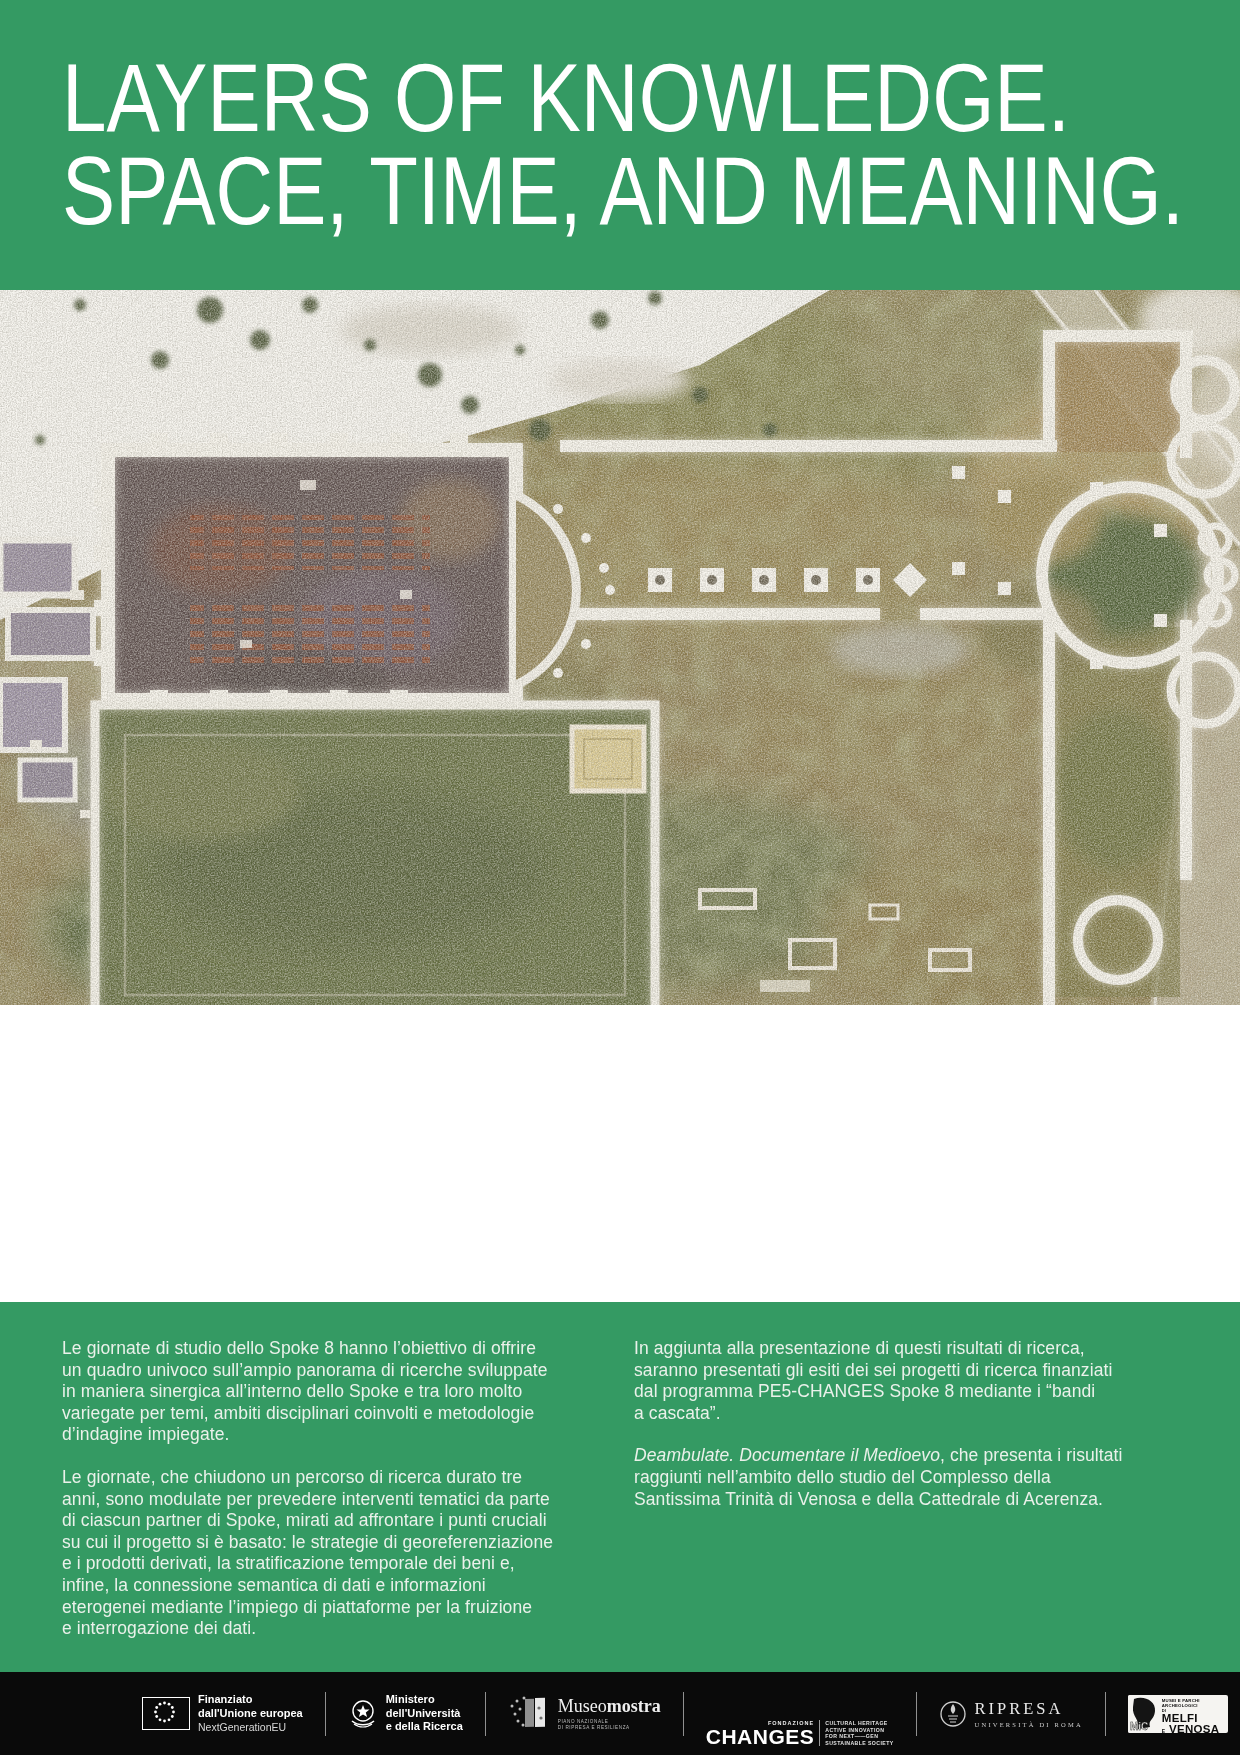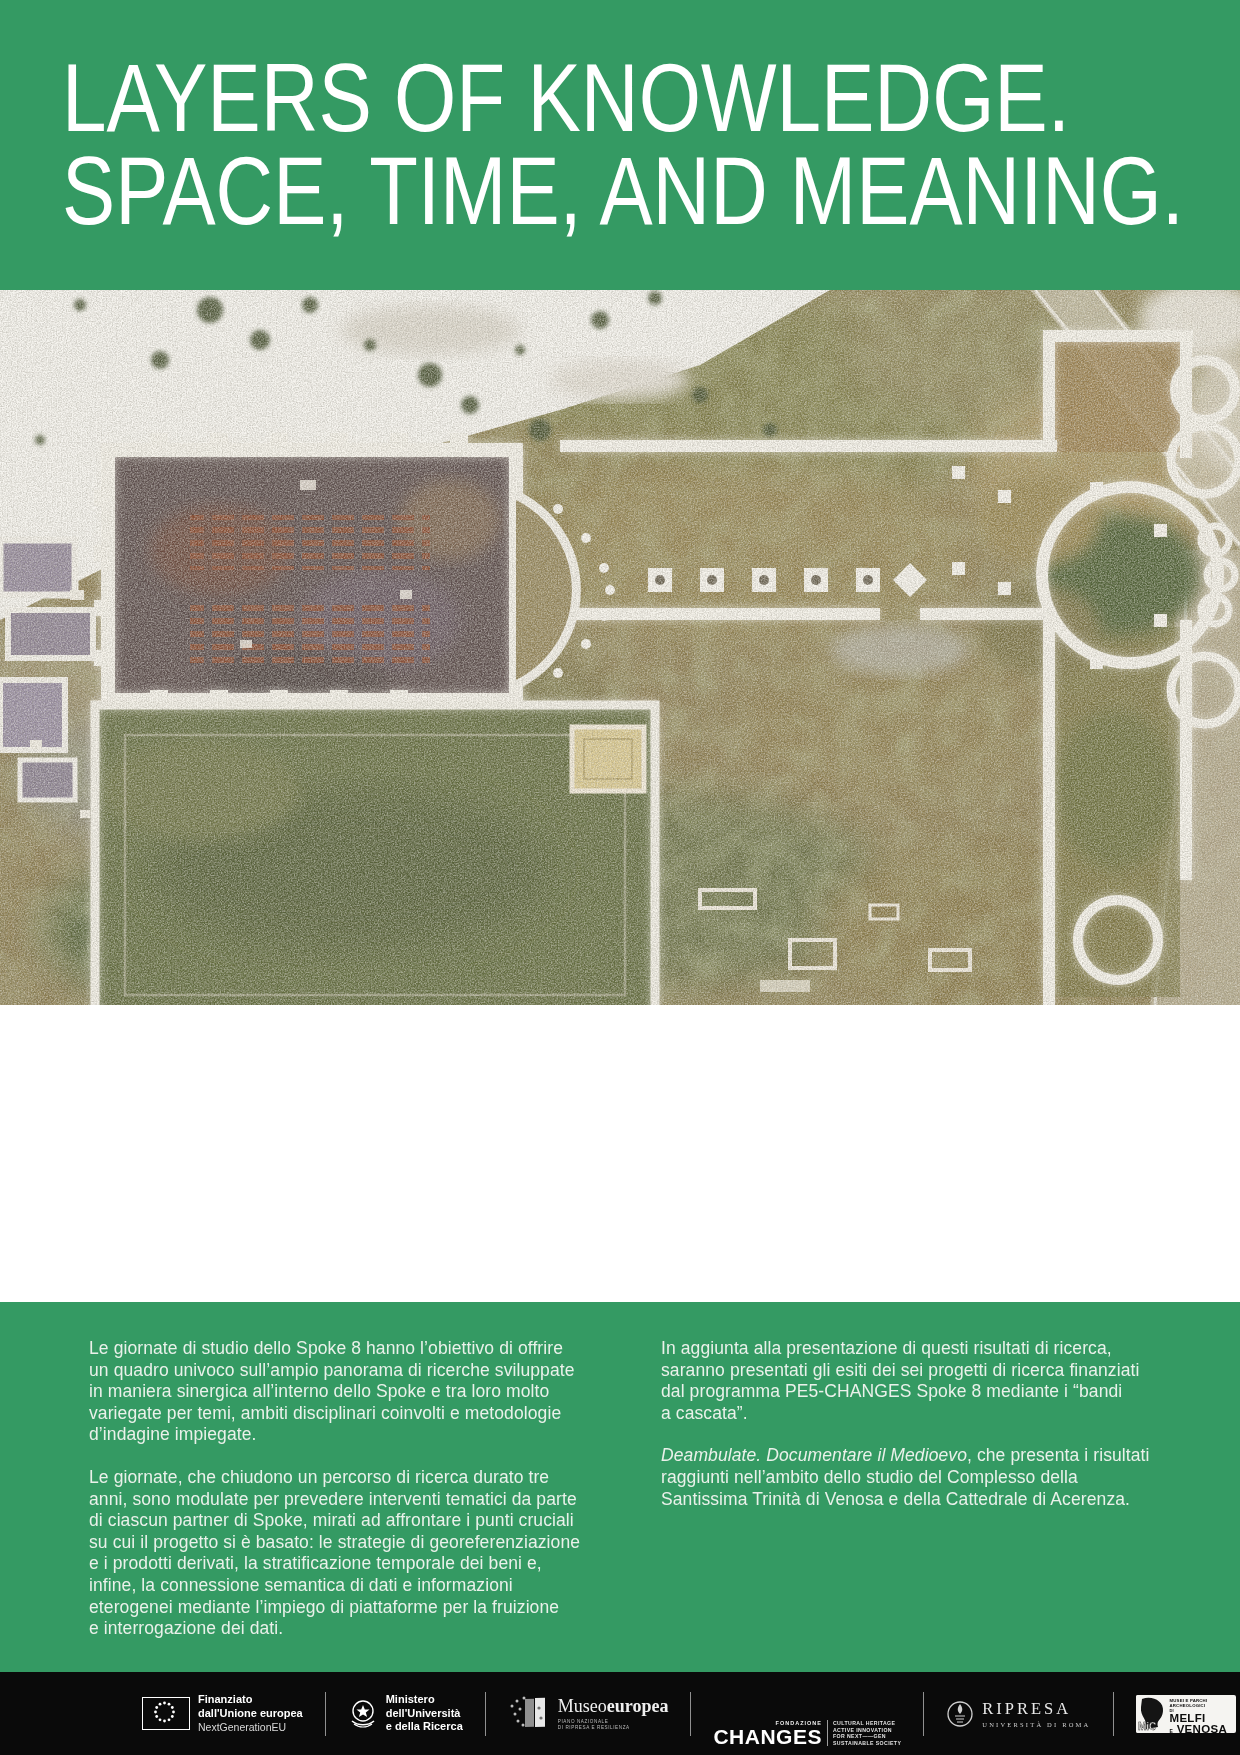--- a/index.html
+++ b/index.html
@@ -8,21 +8,21 @@
   
   .header{position:absolute;left:0;top:0;width:1240px;height:290px;background:#349a63;}
   .title-svg{position:absolute;left:0;top:0;}
   .title-svg text{fill:#ffffff;font-family:"Liberation Sans",sans-serif;font-weight:400;}
   
   .aerial{position:absolute;left:0;top:290px;width:1240px;height:715px;background:#8c7c50;}
   
   .band{position:absolute;left:0;top:1005px;width:1240px;height:297px;background:#ffffff;color:#151515;}
   
   .greenbody{position:absolute;left:0;top:1302px;width:1240px;height:370px;background:#349a63;}
-  .col{position:absolute;top:1338px;font-size:17.5px;line-height:21.6px;color:#eaf1ea;letter-spacing:0.1px;margin-left:27px;}
+  .col{position:absolute;top:1338px;font-size:17.5px;line-height:21.6px;color:#eaf1ea;letter-spacing:0.1px;}
   .col p{margin:0 0 21px 0;white-space:pre-line;}
   .col-left{left:62px;width:505px;}
   .col-right{left:634px;width:560px;}
   .ital{font-style:italic;}
   
   .footer{position:absolute;left:0;top:1672px;width:1240px;height:83px;background:#0a0a0a;color:#fff;
           display:flex;align-items:center;padding-left:142px;box-sizing:border-box;gap:22px;}
   .fdiv{width:1px;height:44px;background:rgba(255,255,255,0.55);flex:none;}
   .flogo{display:flex;align-items:center;gap:8px;flex:none;}
   .eu-flag{width:46px;height:31px;border:1.6px solid #fff;position:relative;flex:none;}
@@ -373,21 +373,21 @@
             <circle cx="10" cy="27" r="1.5"></circle>
             <circle cx="15" cy="31" r="1.5"></circle>
             <circle cx="16" cy="4" r="1.5"></circle>
           </g>
         <rect x="17" y="6" width="9" height="28" fill="#8f8f8f" transform="skewY(-3)"></rect>
         <rect x="27" y="5" width="10" height="29" fill="#e8e8e8" transform="skewY(-2)"></rect>
         <circle cx="31" cy="14" r="1.6" fill="#6f6f6f"></circle>
           <circle cx="33" cy="24" r="1.6" fill="#6f6f6f"></circle>
       </svg>
       <div>
-        <div class="itd-word"><span>Museo</span><b>europea</b></div>
+        <div class="itd-word"><span>Museo</span><b>mostra</b></div>
         <div class="itd-sub">
           <div>PIANO NAZIONALE</div>
           <div>DI RIPRESA E RESILIENZA</div>
         </div>
       </div>
     </div>
 
     <div class="fdiv"></div>
 
     <div class="chg">

